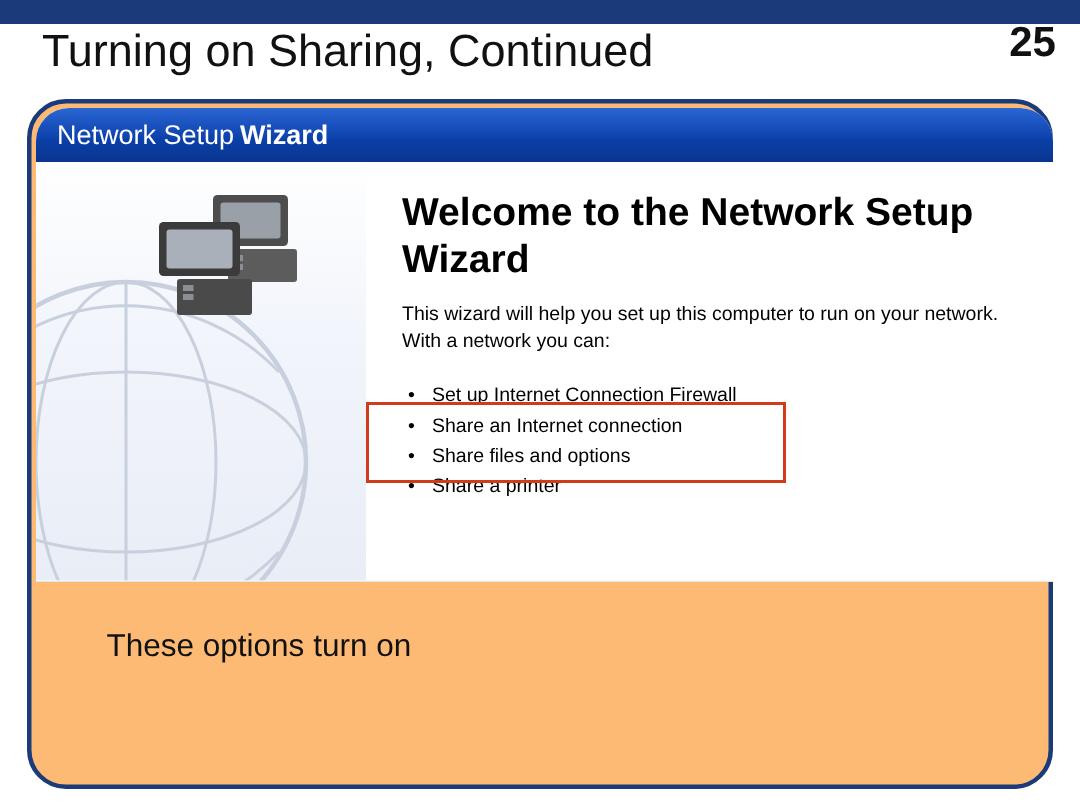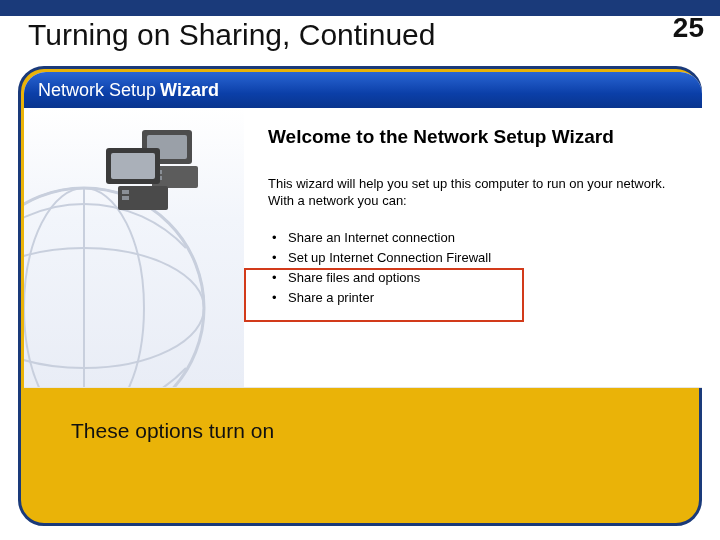--- a/index.html
+++ b/index.html
@@ -34,21 +34,21 @@
     color: #111;
   }
   .frame {
     position: absolute;
     top: 66px;
     left: 18px;
     width: 684px;
     height: 460px;
     border: 3px solid #1a3a7a;
     border-radius: 26px;
-    background: #eab308;
+    background: #fdba74;
   }
   .wizard {
     position: absolute;
     top: 3px;
     left: 3px;
     width: 678px;
     height: 316px;
     border-top-left-radius: 22px;
     border-top-right-radius: 22px;
     overflow: hidden;
@@ -94,24 +94,24 @@
     left: 76px;
   }
   .wiz-right {
     flex: 1;
     padding: 18px 22px 0 24px;
     color: #000;
     position: relative;
   }
   .wiz-heading {
     font-family: "Trebuchet MS", "Tahoma", sans-serif;
-    font-size: 19px;
+    font-size: 26px;
     font-weight: 700;
     line-height: 1.2;
-    margin-bottom: 26px;
+    margin-bottom: 12px;
   }
   .wiz-para {
     font-family: Tahoma, sans-serif;
     font-size: 13px;
     line-height: 1.35;
     margin-bottom: 18px;
   }
   .wiz-list {
     font-family: Tahoma, sans-serif;
     font-size: 13px;
@@ -183,22 +183,22 @@
               <rect x="18" y="42" width="50" height="24" rx="2" fill="#4a4a4a"></rect>
               <rect x="22" y="46" width="7" height="4" fill="#8a8f96"></rect>
               <rect x="22" y="52" width="7" height="4" fill="#8a8f96"></rect>
             </g>
           </svg>
         </div>
         <div class="wiz-right">
           <div class="wiz-heading">Welcome to the Network Setup Wizard</div>
           <div class="wiz-para">This wizard will help you set up this computer to run on your network. With a network you can:</div>
           <ul class="wiz-list">
+            <li>Set up Internet Connection Firewall</li>
             <li>Share an Internet connection</li>
-            <li>Set up Internet Connection Firewall</li>
             <li>Share files and options</li>
             <li>Share a printer</li>
           </ul>
           <div class="highlight-box" style="left:0px; top:160px; width:280px; height:54px;"></div>
         </div>
       </div>
     </div>
 
     <div class="caption">
       <span>These options turn on</span><br>

